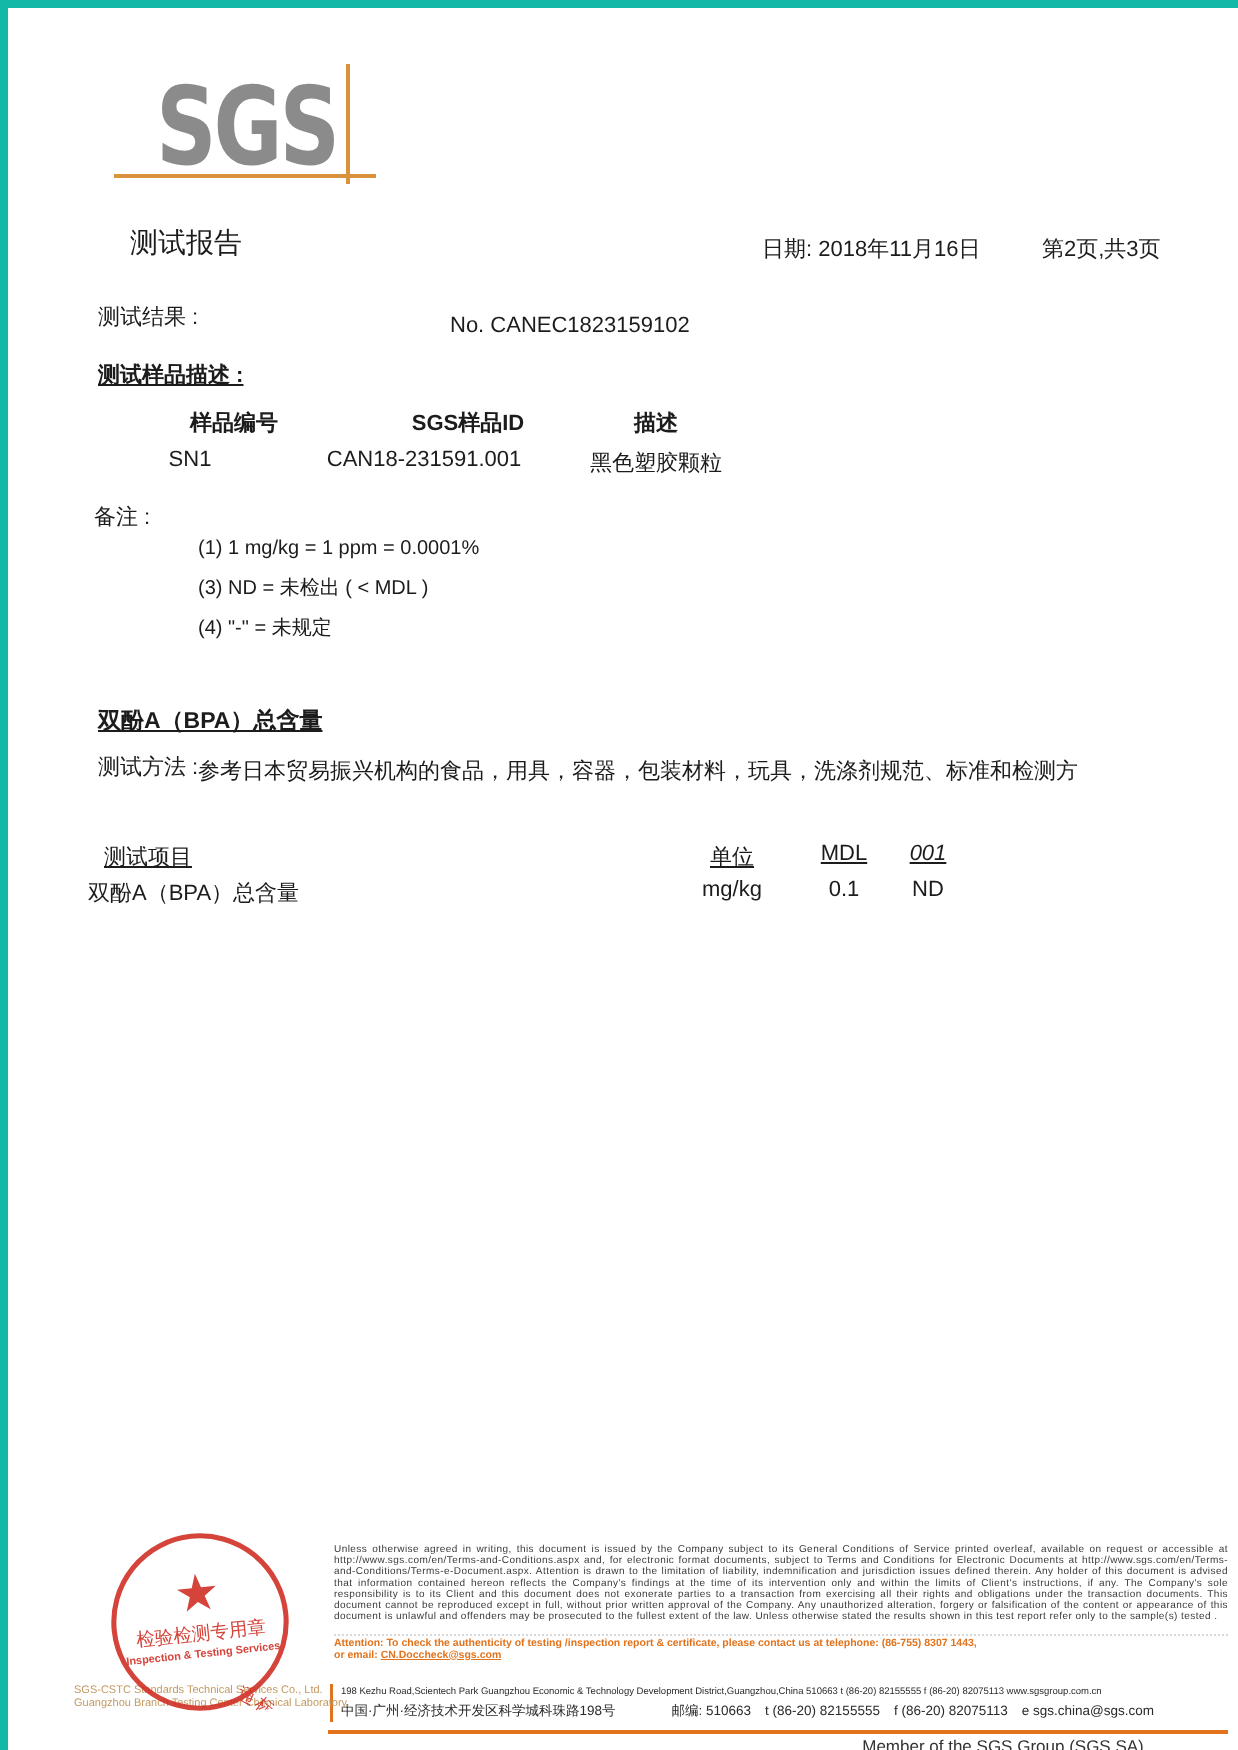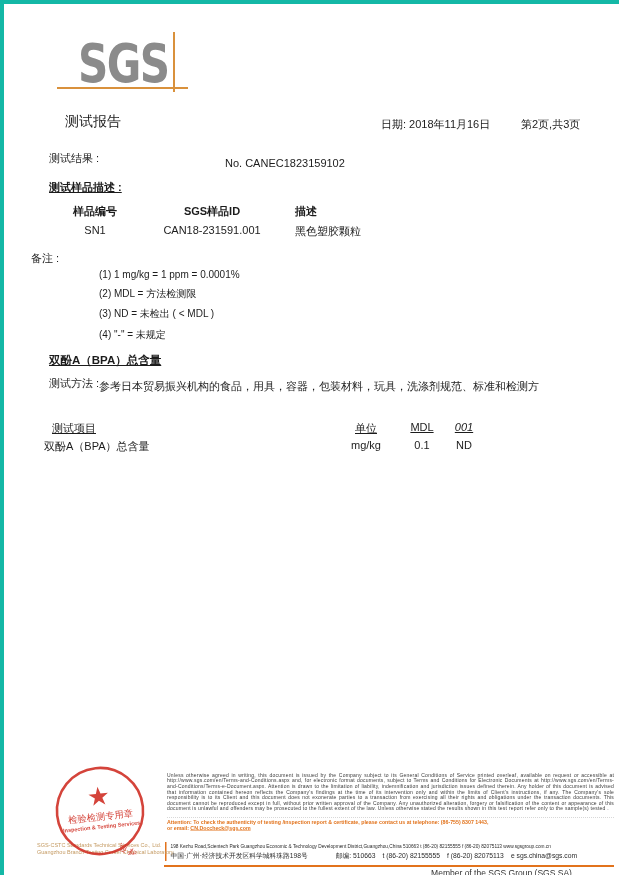--- a/index.html
+++ b/index.html
@@ -23,27 +23,27 @@
   
   .doc-title  { position:absolute; left:61px;  top:109px; font-size:14px; font-weight:normal; }
   .report-no  { position:absolute; left:221px; top:113px; font-size:11px;margin-top:40px; }
   .doc-date   { position:absolute; left:377px; top:113px; font-size:11px; }
   .doc-pages  { position:absolute; left:517px; top:113px; font-size:11px; }
 
   .results-label  { position:absolute; left:45px; top:147px; font-size:11px; }
   .sample-heading { position:absolute; left:45px; top:176px; font-size:11px; font-weight:bold; text-decoration:underline; }
 
   .sample-table { position:absolute; left:45px; top:200px; font-size:11px; }
-  .st-row { display:flex; margin-bottom:5px; }
+  .st-row { display:flex; margin-bottom:5px;justify-content:center; }
   .st-head { font-weight:bold; }
   .st-c1 { width:92px;  text-align:center; }
   .st-c2 { width:142px; text-align:center; }
   .st-c3 { margin-left:12px; text-align:left; }
 
-  .notes-label { position:absolute; left:27px; top:247px; font-size:11px; }
+  .notes-label { position:absolute; left:43px; top:247px; font-size:11px; }
   .note-items  { position:absolute; left:95px; top:265px; font-size:10px; }
   .note-items div { margin-bottom:6.5px; }
 
   .bpa-heading { position:absolute; left:45px; top:349px; font-size:11.5px; font-weight:bold; text-decoration:underline; }
   .method-label { position:absolute; left:45px; top:372px; font-size:11px; }
   .method-text  { position:absolute; left:95px; top:372px; width:500px; font-size:11px; line-height:20px; }
 
   .rt { position:absolute; left:0; top:417px; width:619px; font-size:11px; }
   .rt span { position:absolute; white-space:nowrap; }
   .rt .u { text-decoration:underline; }
@@ -114,21 +114,20 @@
     <div class="st-row">
       <span class="st-c1">SN1</span>
       <span class="st-c2">CAN18-231591.001</span>
       <span class="st-c3">黑色塑胶颗粒</span>
     </div>
   </div>
 
   <div class="notes-label">备注 :</div>
   <div class="note-items">
     <div>(1) 1 mg/kg = 1 ppm = 0.0001%</div>
-    <div>(2) MDL = 方法检测限</div>
     <div>(3) ND = 未检出 ( &lt; MDL )</div>
     <div>(4) "-" = 未规定</div>
   </div>
 
   <div class="bpa-heading">双酚A（BPA）总含量</div>
   <div class="method-label">测试方法 :</div>
   <div class="method-text">
     <div>参考日本贸易振兴机构的食品，用具，容器，包装材料，玩具，洗涤剂规范、标准和检测方</div>
   </div>
 

